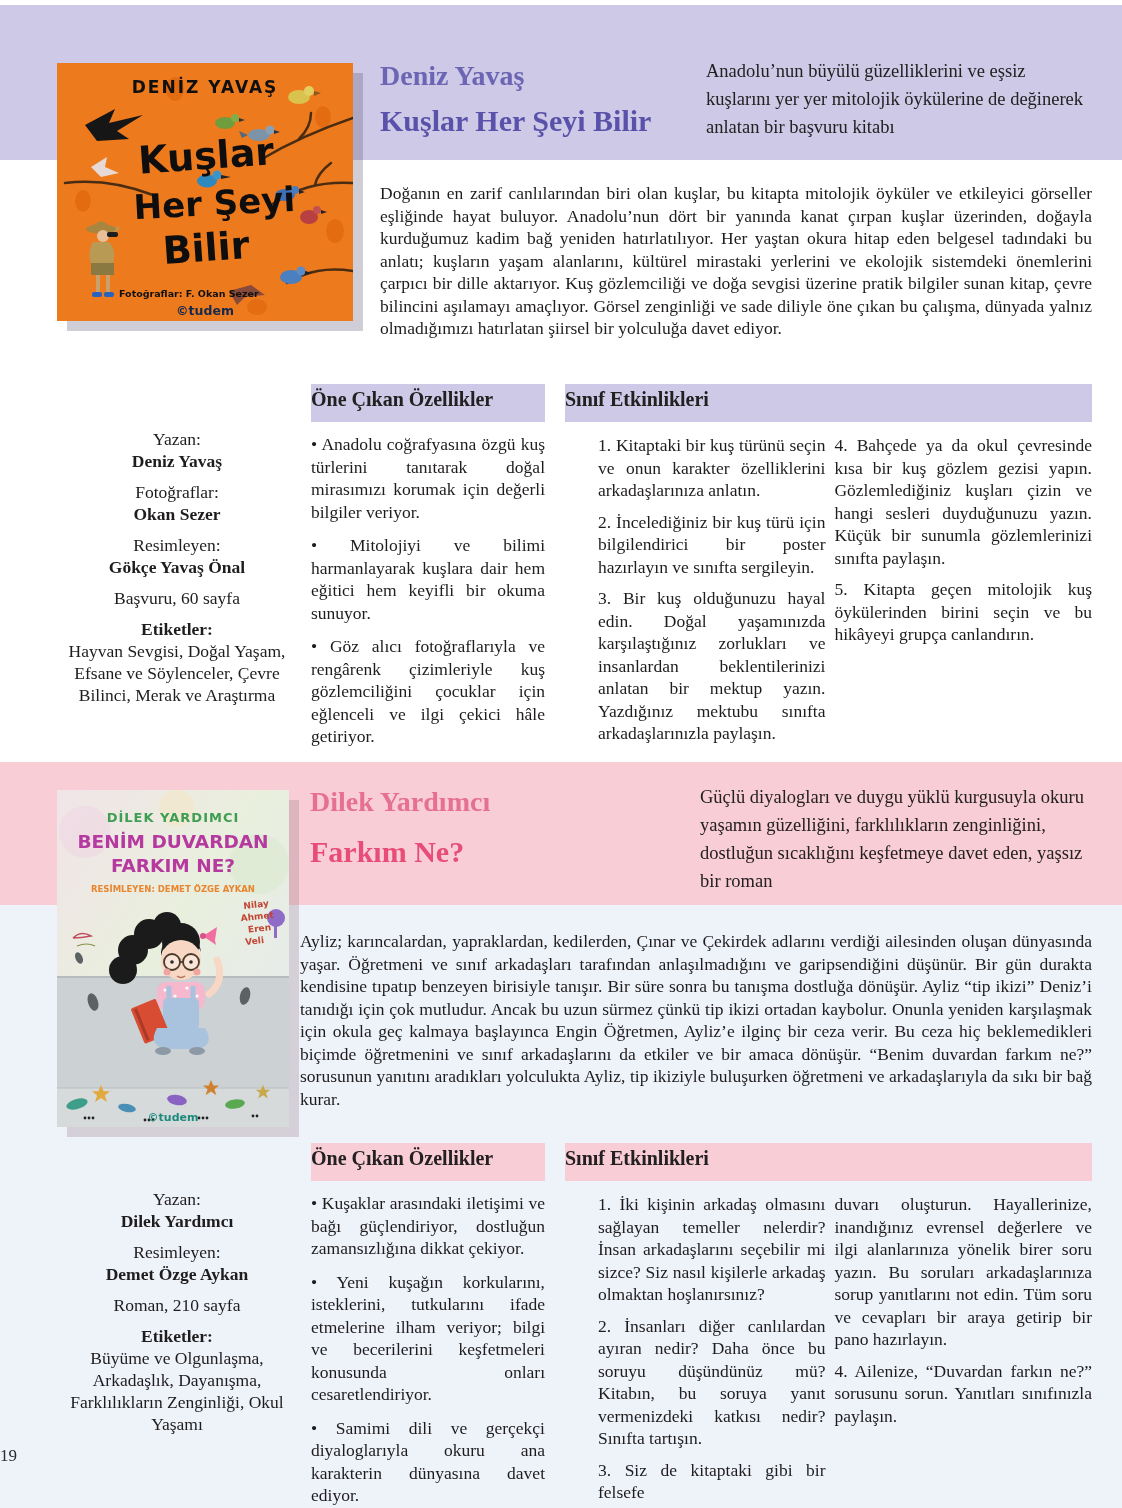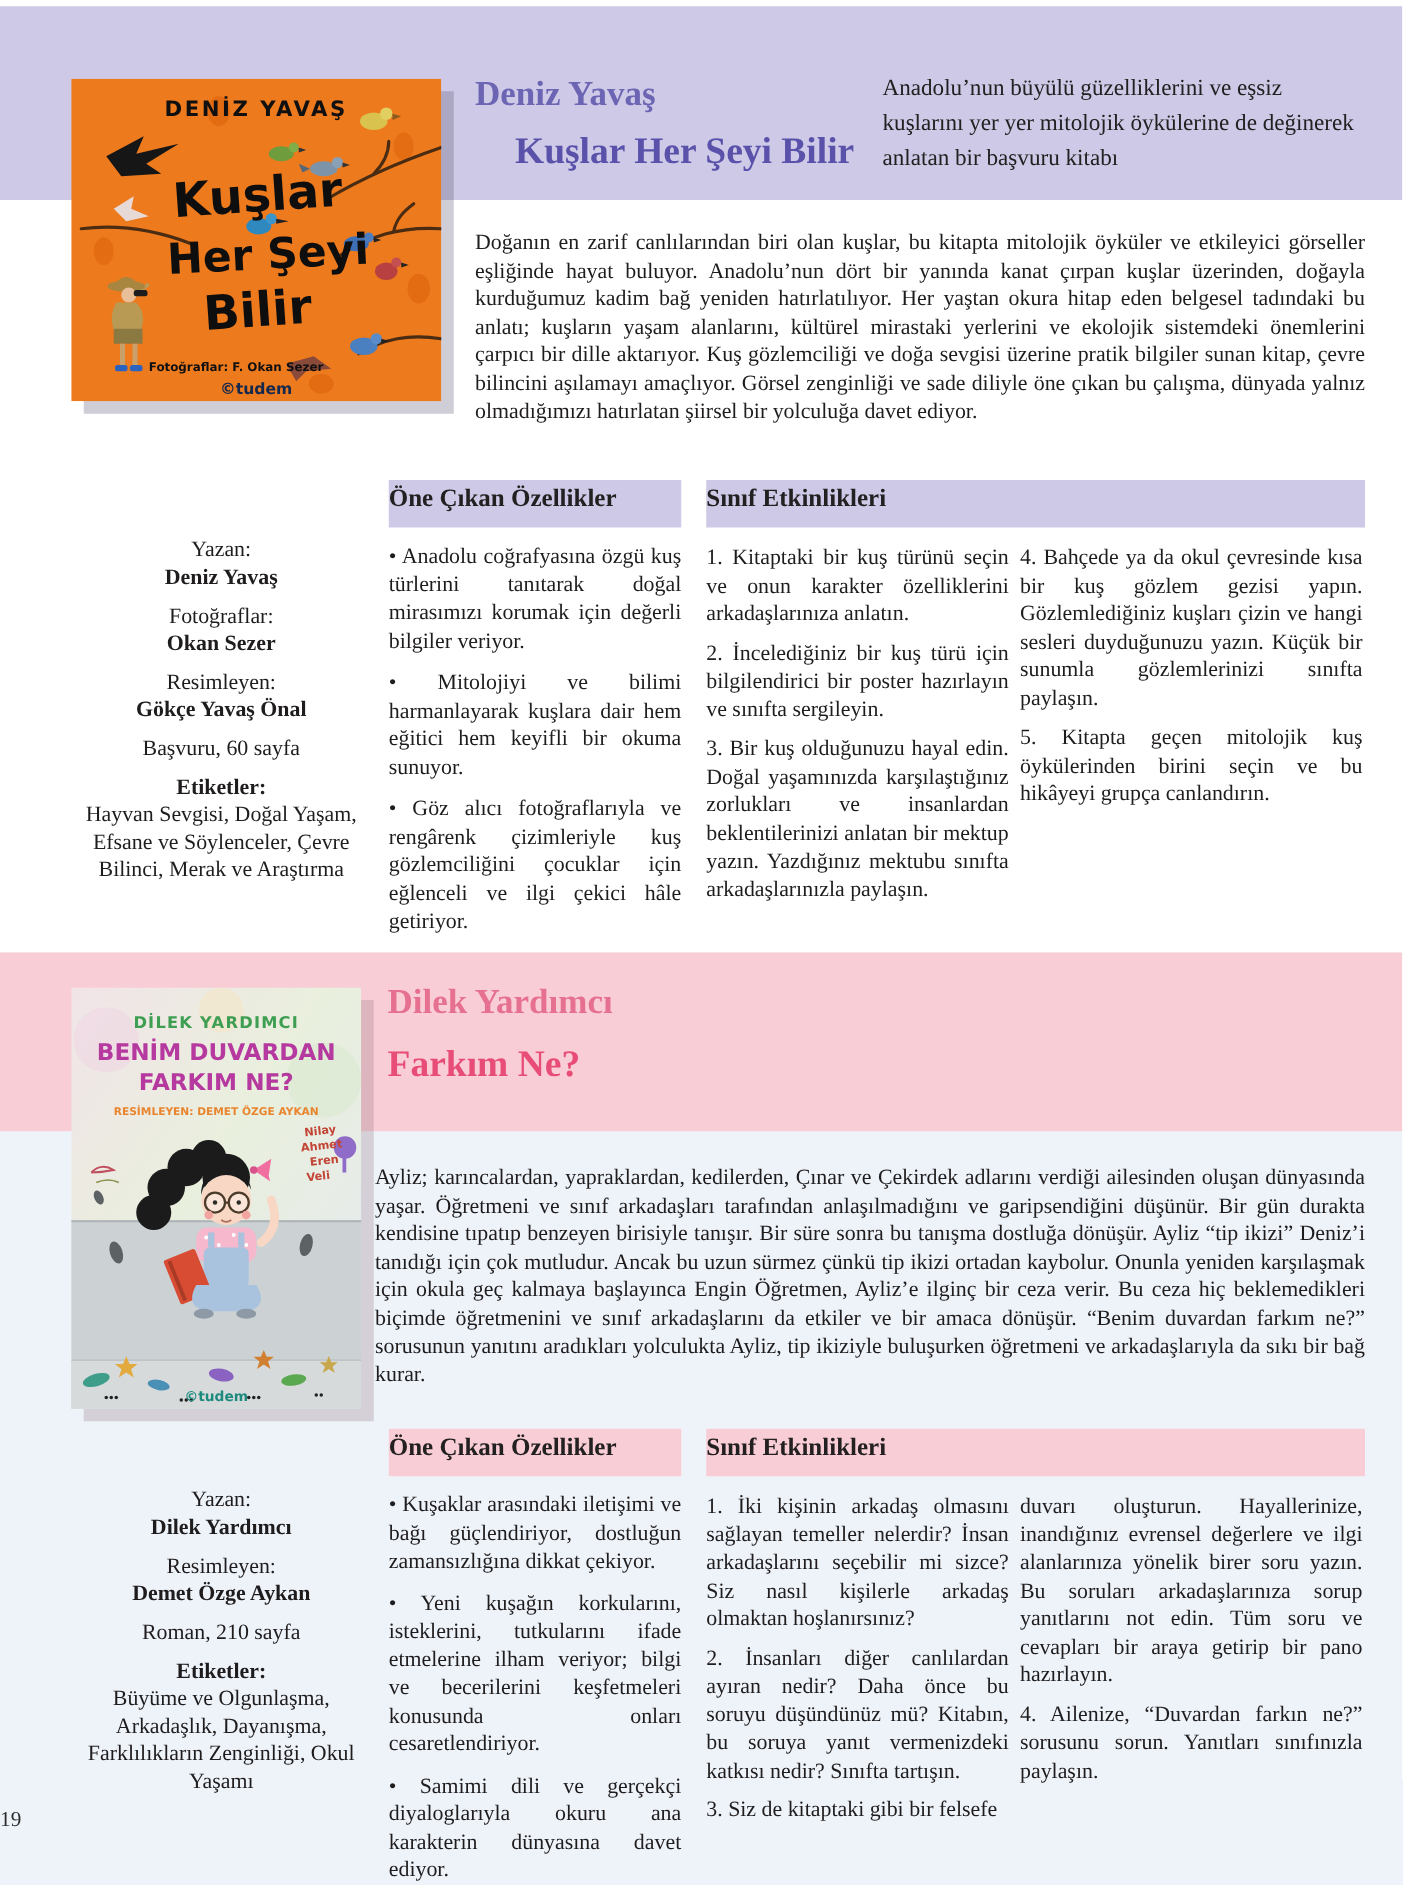--- a/index.html
+++ b/index.html
@@ -15,21 +15,21 @@
 
   .cover{ position:absolute; }
   .cover svg{ display:block; width:100%; height:100%; }
   .cover1{ left:57px; top:63px; width:296px; height:258px; box-shadow:10px 10px 0 rgba(95,90,115,.30); }
   .cover2{ left:57px; top:790px; width:232px; height:337px; box-shadow:10px 10px 0 rgba(150,118,130,.28); }
 
   .author{ position:absolute; font-size:28px; }
   .author-top{ left:380px; top:60px; color:#6c65b4; }
   .author-bottom{ left:310px; top:786px; color:#e5708f; }
   .title{ position:absolute; font-weight:bold; font-size:30px; line-height:36px; }
-  .title-top{ left:380px; top:103px; color:#5a52aa;margin-left:32px; }
+  .title-top{ left:380px; top:103px; color:#5a52aa; }
   .title-bottom{ left:310px; top:834px; color:#e84d78; }
 
   .tagline{ position:absolute; font-size:18.5px; line-height:28px; color:#232021; }
   .tagline-top{ left:706px; top:57px; width:388px; }
   .tagline-bottom{ left:700px; top:783px; width:392px; }
 
   .summary{ position:absolute; font-size:17.5px; line-height:22.5px; text-align:justify; }
   .summary-top{ left:380px; top:182px; width:712px; }
   .summary-bottom{ left:300px; top:930px; width:792px; }
 
@@ -46,21 +46,21 @@
   .features-bottom{ top:1143px; }
   .col-header{ height:38px; line-height:30px; text-align:left; font-weight:bold; font-size:20px; color:#232021; }
   .features-top .col-header, .activities-top .col-header{ background:#cdc9e6; }
   .features-bottom .col-header, .activities-bottom .col-header{ background:#f9cdd6; }
   .bullet{ margin-top:11px; font-size:17.5px; line-height:22.5px; text-align:justify; }
   .bullet::before{ content:"• "; }
 
   .activities{ position:absolute; left:565px; width:527px; }
   .activities-top{ top:384px; }
   .activities-bottom{ top:1143px; }
-  .acts{ display:flex; gap:9px; margin-top:12px; }
+  .acts{ display:flex; gap:9px; margin-top:12px;margin-left:33px; }
   .acts-col{ width:242px; font-size:17.5px; line-height:22.5px; text-align:justify; }
   .acts-col2{ width:274px; }
   .acts-col p{ margin-bottom:9px; }
 
   .page-number{ position:absolute; left:0; top:1446px; width:1122px; text-align:left; font-size:17px; color:#2b2b2b; }
 </style>
 </head>
 <body>
 
 <div class="page">
@@ -305,20 +305,21 @@
       </g>
       <text x="116" y="102" text-anchor="middle" font-family="'DejaVu Sans',sans-serif" font-size="8.5" font-weight="bold" fill="#e8852e">RESİMLEYEN: DEMET ÖZGE AYKAN</text>
       <text x="116" y="331" text-anchor="middle" font-family="'DejaVu Sans',sans-serif" font-size="11" font-weight="bold" fill="#1d8a7e">©tudem</text>
     </svg>
   </div>
 
   <h2 class="author author-bottom">Dilek Yardımcı</h2>
   <h1 class="title title-bottom">
     <div>Farkım Ne?</div>
   </h1>
+  <p class="tagline tagline-bottom">Güçlü diyalogları ve duygu yüklü kurgusuyla okuru yaşamın güzelliğini, farklılıkların zenginliğini, dostluğun sıcaklığını keşfetmeye davet eden, yaşsız bir roman</p>
   <p class="summary summary-bottom">Ayliz; karıncalardan, yapraklardan, kedilerden, Çınar ve Çekirdek adlarını verdiği ailesinden oluşan dünyasında yaşar. Öğretmeni ve sınıf arkadaşları tarafından anlaşılmadığını ve garipsendiğini düşünür. Bir gün durakta kendisine tıpatıp benzeyen birisiyle tanışır. Bir süre sonra bu tanışma dostluğa dönüşür. Ayliz “tip ikizi” Deniz’i tanıdığı için çok mutludur. Ancak bu uzun sürmez çünkü tip ikizi ortadan kaybolur. Onunla yeniden karşılaşmak için okula geç kalmaya başlayınca Engin Öğretmen, Ayliz’e ilginç bir ceza verir. Bu ceza hiç beklemedikleri biçimde öğretmenini ve sınıf arkadaşlarını da etkiler ve bir amaca dönüşür. “Benim duvardan farkım ne?” sorusunun yanıtını aradıkları yolculukta Ayliz, tip ikiziyle buluşurken öğretmeni ve arkadaşlarıyla da sıkı bir bağ kurar.</p>
 
   <aside class="meta meta-bottom">
     <div class="entry">
       <div class="label">Yazan:</div>
       <div class="value">Dilek Yardımcı</div>
     </div>
     <div class="entry">
       <div class="label">Resimleyen:</div>
       <div class="value">Demet Özge Aykan</div>

